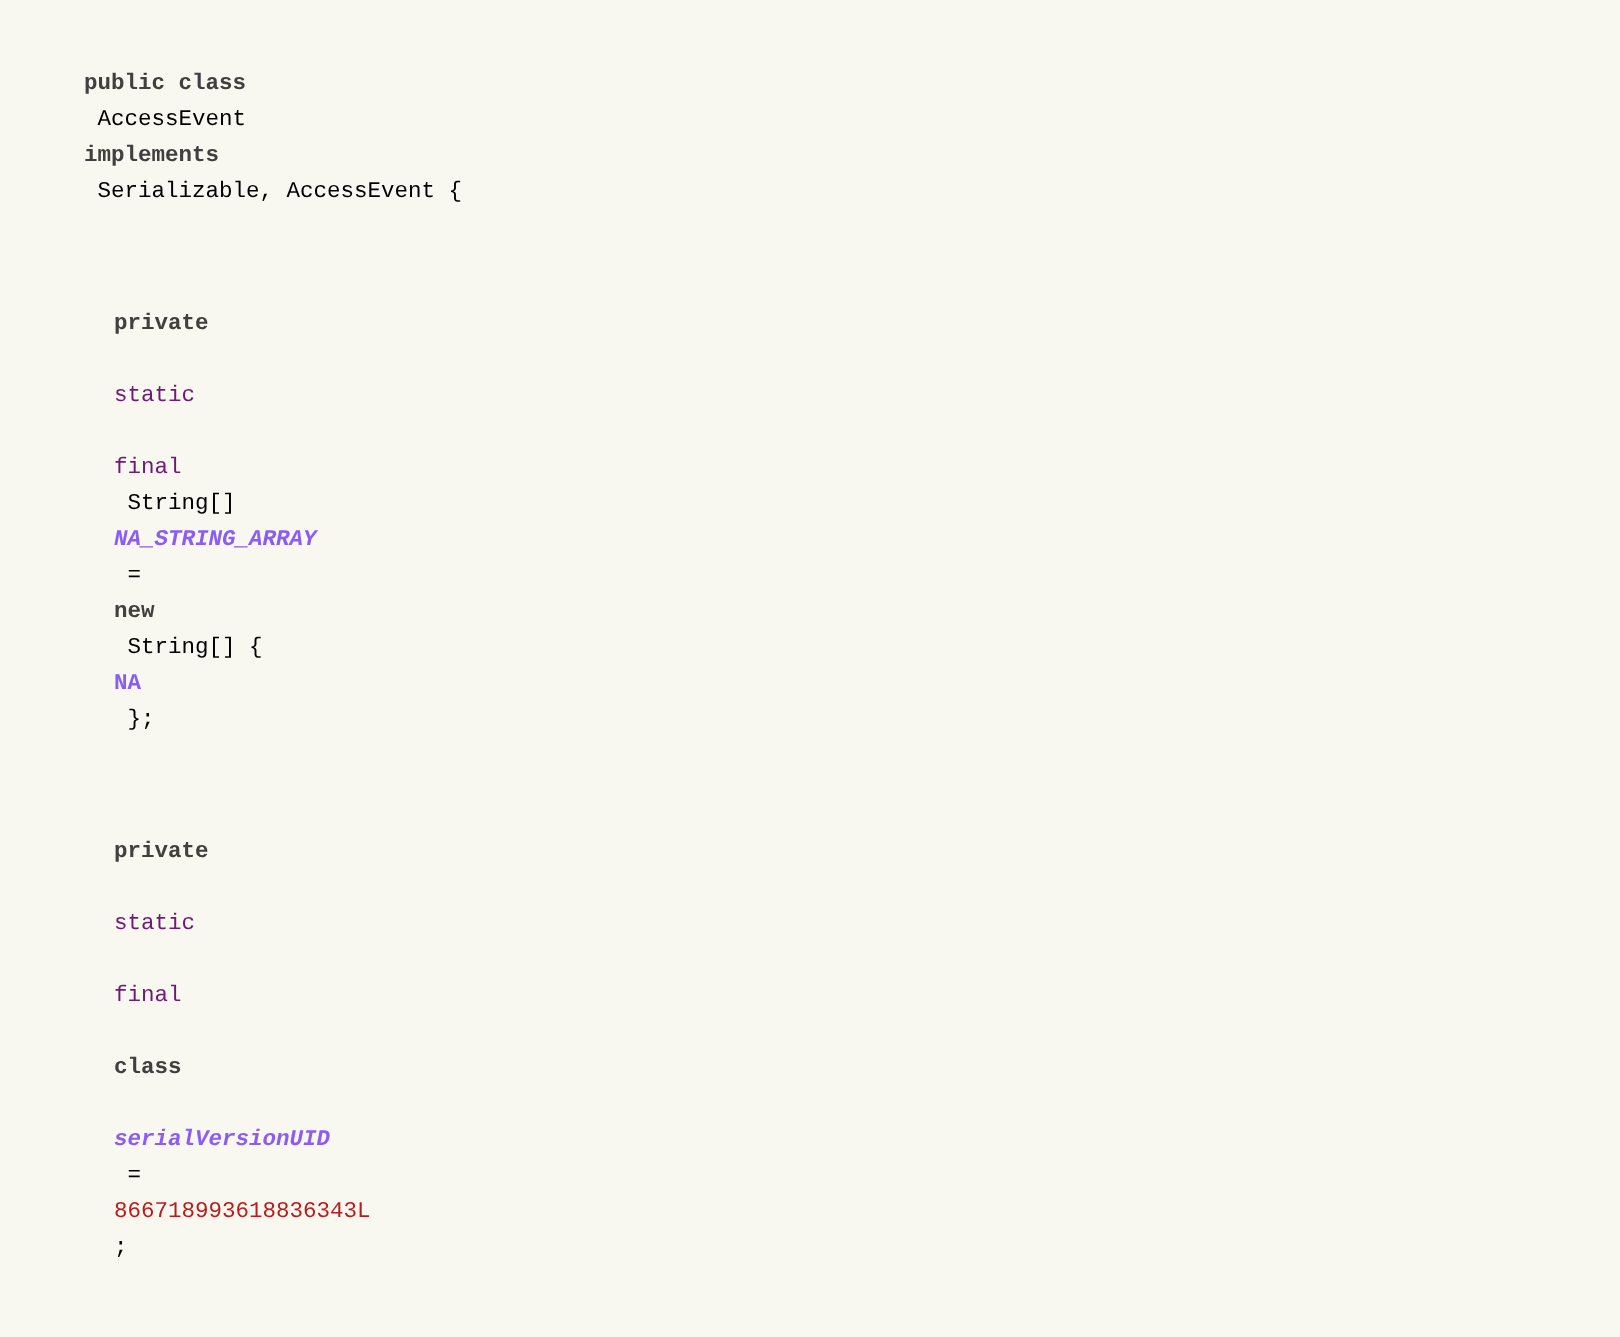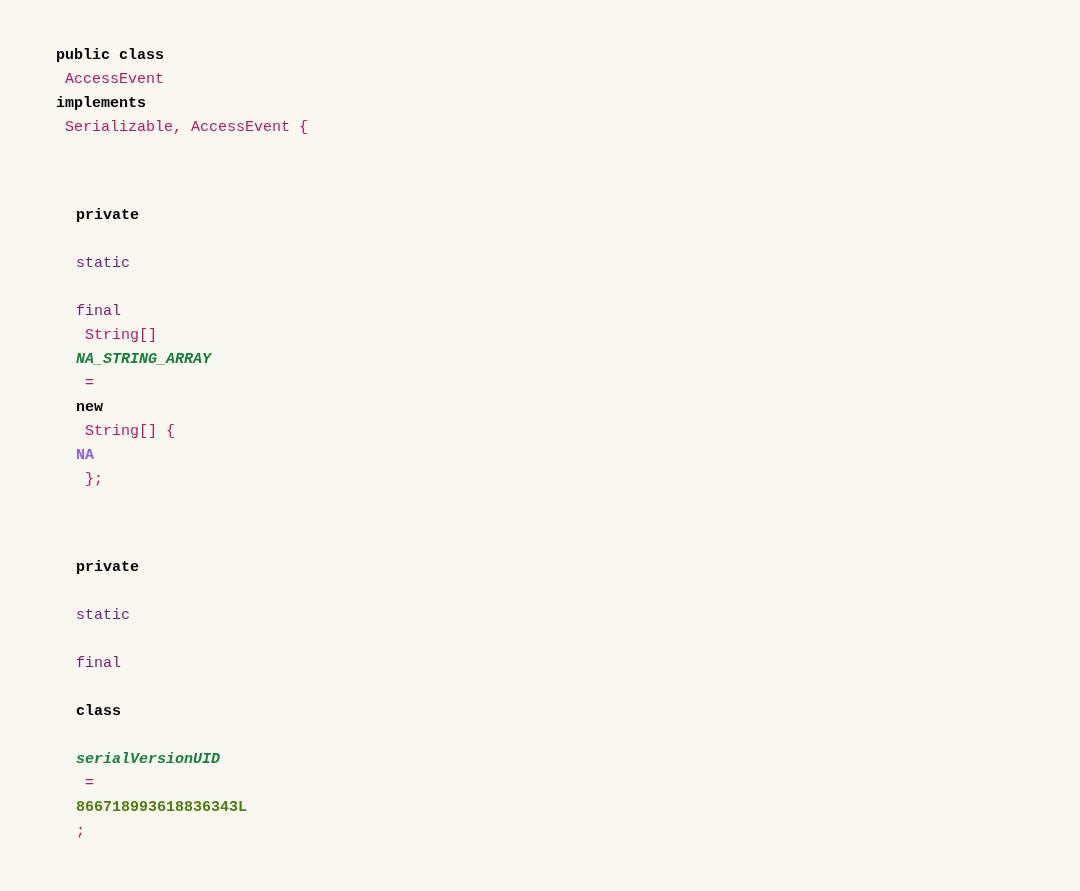--- a/index.html
+++ b/index.html
@@ -17,26 +17,26 @@
       width: 1080px;
       min-height: 891px;
       padding: 16px 0 16px 0;
     }
 
     .code-block {
       padding: 4px 20px;
       white-space: pre;
     }
 
-    .kw { color: #000000; font-weight: bold; }         
+    .kw { color: #404040; font-weight: bold; }         
     .kw-bold { color: #701a75; font-weight: normal; }                          
-    .italic-var { color: #15803d; font-style: italic; font-weight: bold; } 
+    .italic-var { color: #8b5cf6; font-style: italic; font-weight: bold; } 
     .field { color: #8b5cf6; font-weight: bold; }      
-    .number { color: #4d7c0f; font-weight: bold; }
-    .plain { color: #be185d; }
+    .number { color: #b91c1c; }
+    .plain { color: #000000; }
     .indent1 { padding-left: 40px; }
     .section { margin: 8px 0; }
   </style>
 </head>
 <body>
 
 <div>
 
   <div class="code-block">
     <span class="kw">public class</span>

